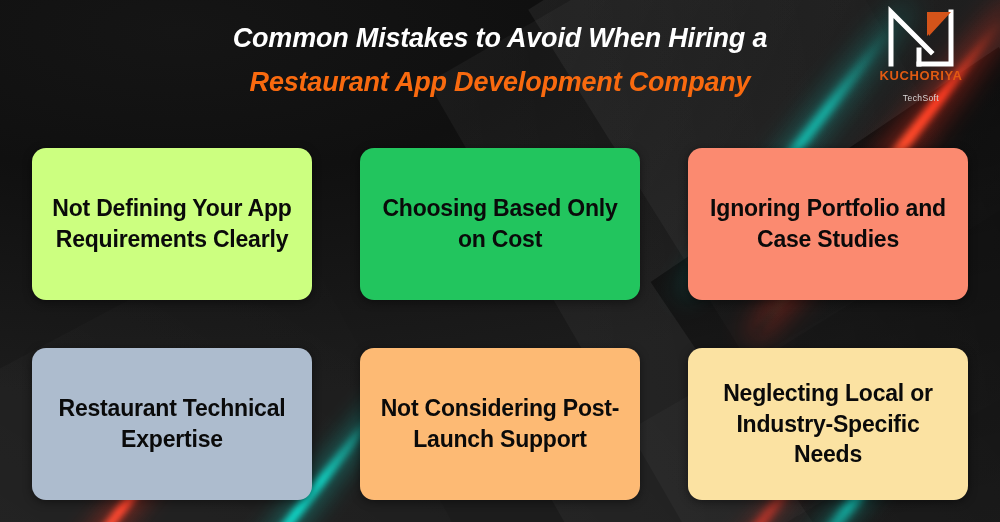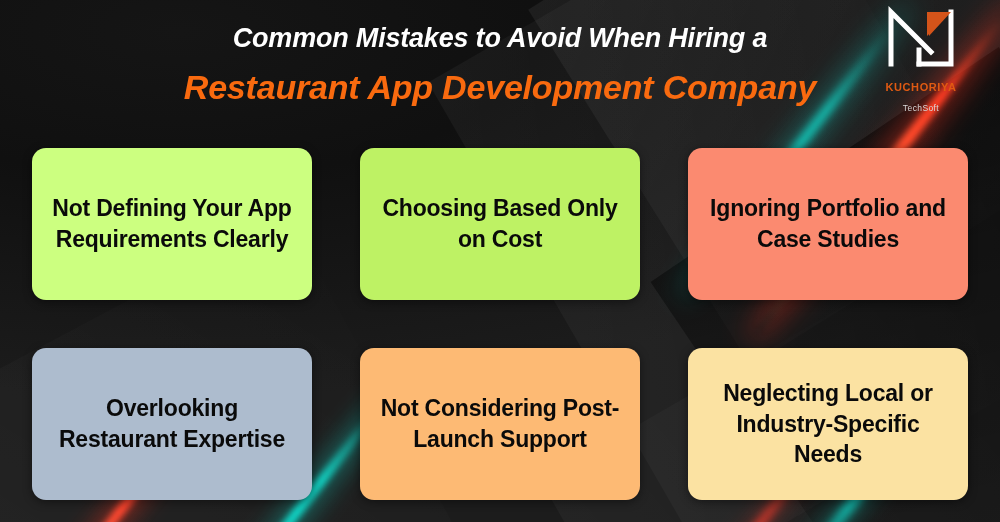--- a/index.html
+++ b/index.html
@@ -134,21 +134,21 @@
     display: block;
     color: #ffffff;
     font-size: 27px;
     font-weight: bold;
     letter-spacing: -0.2px;
     line-height: 1.25;
   }
   .title-line-2 {
     display: block;
     color: #f96a0f;
-    font-size: 34px;
+    font-size: 27px;
     font-weight: bold;
     letter-spacing: -0.2px;
     line-height: 1.25;
     margin-top: 10px;
   }
 
   
   .logo {
     position: absolute;
     top: 6px;
@@ -157,24 +157,24 @@
     text-align: center;
     z-index: 6;
   }
   .logo-mark {
     display: block;
     margin: 0 auto;
   }
   .logo-word {
     display: block;
     color: #e05a12;
-    font-size: 11px;
+    font-size: 13px;
     font-weight: bold;
     letter-spacing: 0.6px;
-    margin-top: 13px;
+    margin-top: 0;
   }
   .logo-sub {
     display: block;
     color: #d8d8d8;
     font-size: 8.5px;
     letter-spacing: 0.4px;
     margin-top: 10px;
   }
 
   
@@ -241,28 +241,28 @@
       <path d="M42 6 L42 30 L58 14" fill="#d4541a"></path>
     </svg>
     <span class="logo-word">KUCHORIYA</span>
     <span class="logo-sub">TechSoft</span>
   </div>
 
   <div class="grid">
     <div class="card" style="background:#ccff80;">
       <span class="card-text">Not Defining Your App Requirements Clearly</span>
     </div>
-    <div class="card" style="background:#bef264;">
+    <div class="card" style="background:#22c55e;">
       <span class="card-text">Choosing Based Only on Cost</span>
     </div>
     <div class="card" style="background:#fb8a70;">
       <span class="card-text">Ignoring Portfolio and Case Studies</span>
     </div>
     <div class="card" style="background:#adbcce;">
-      <span class="card-text">Overlooking Restaurant Expertise</span>
+      <span class="card-text">Restaurant Technical Expertise</span>
     </div>
     <div class="card" style="background:#fdba74;">
       <span class="card-text">Not Considering Post-Launch Support</span>
     </div>
     <div class="card" style="background:#fbe2a2;">
       <span class="card-text">Neglecting Local or Industry-Specific Needs</span>
     </div>
   </div>
 
 </div>

